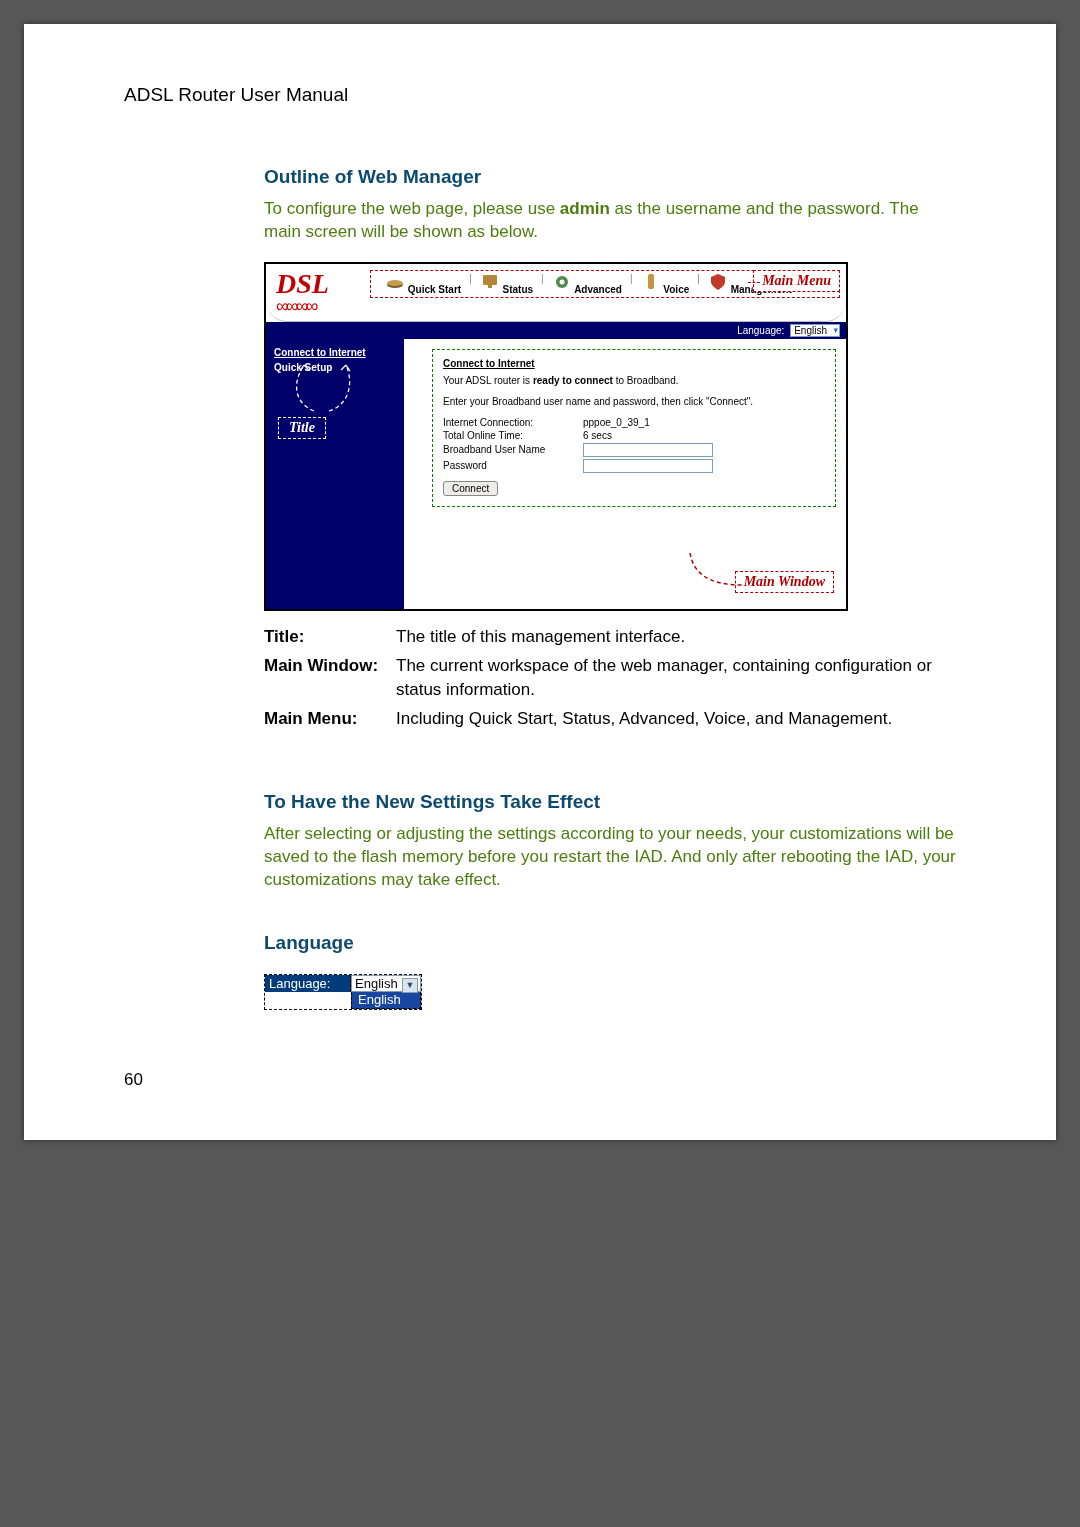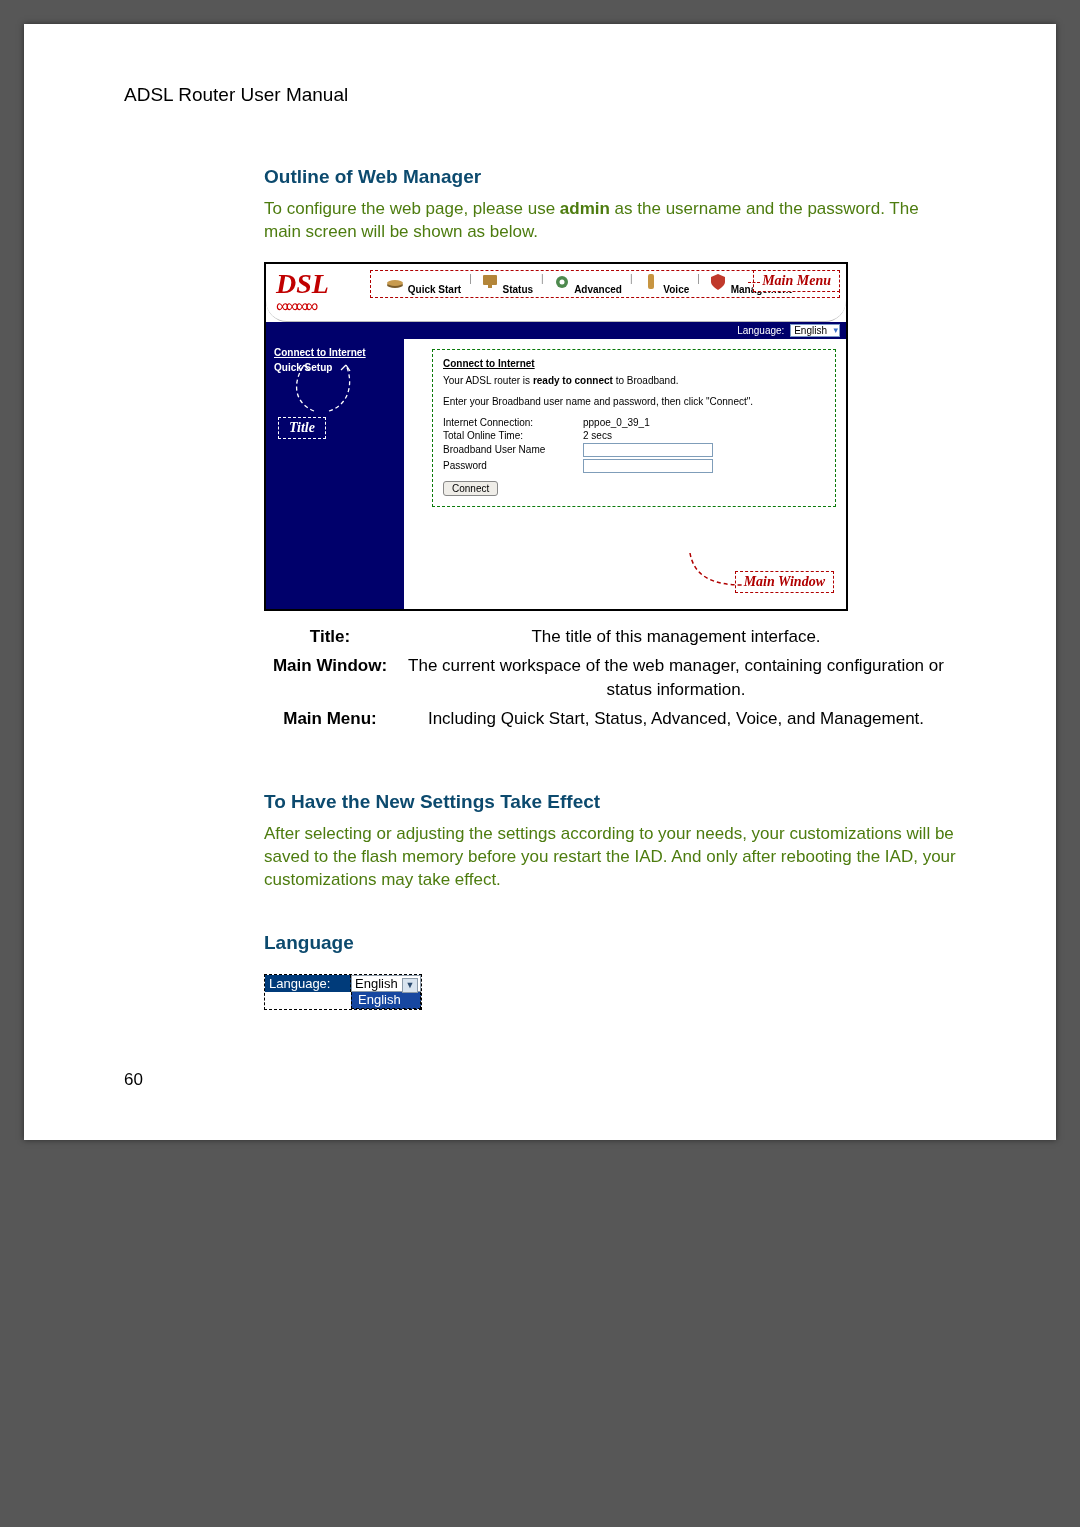--- a/index.html
+++ b/index.html
@@ -209,21 +209,20 @@
     width: 120px;
     height: 60px;
     pointer-events: none;
   }
 
   
   .dl {
     margin: 14px 0 0 140px;
     font-size: 17px;
     line-height: 1.45;
-    text-align: center;
   }
   .dl-row { display: flex; margin-bottom: 4px; }
   .dl-term { width: 132px; font-weight: bold; }
   .dl-def { flex: 1; }
 
   
   .lang-widget {
     margin: 10px 0 0 140px;
     border: 1px dashed #000;
     display: inline-block;
@@ -366,21 +365,21 @@
           <div class="cti-t">
             <span>Your ADSL router is </span><b>ready to connect</b><span> to Broadband.</span>
           </div>
           <div class="cti-t">Enter your Broadband user name and password, then click "Connect".</div>
           <div class="kv">
             <span class="k">Internet Connection:</span>
             <span>pppoe_0_39_1</span>
           </div>
           <div class="kv">
             <span class="k">Total Online Time:</span>
-            <span>2 secs</span>
+            <span>6 secs</span>
           </div>
           <div class="kv">
             <span class="k">Broadband User Name</span>
             <input type="text" style="">
           </div>
           <div class="kv">
             <span class="k">Password</span>
             <input type="password" style="">
           </div>
           <button class="connect-btn">Connect</button>

